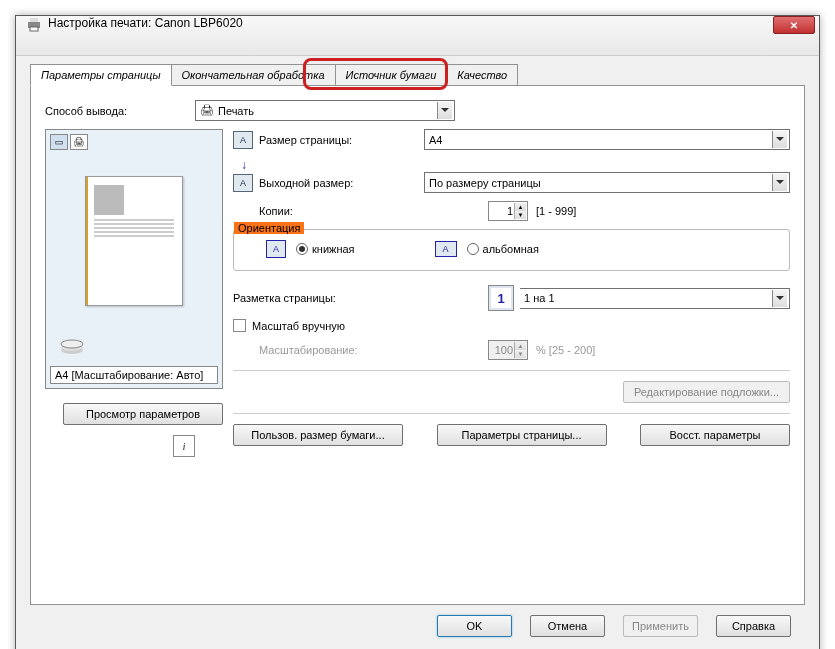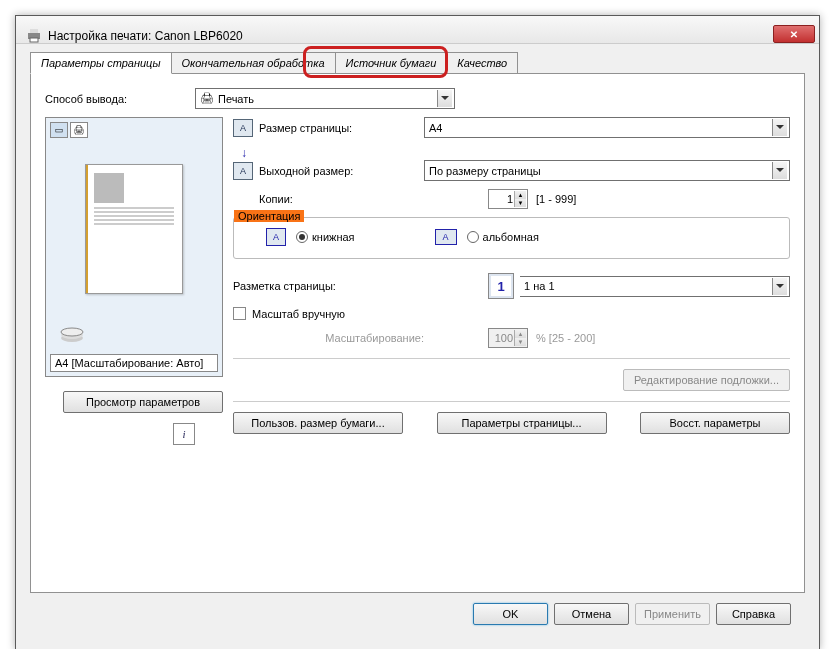--- a/index.html
+++ b/index.html
@@ -1,18 +1,18 @@
 <!DOCTYPE html>
 <html><head>
 <meta charset="utf-8">
 <style>
 * { box-sizing: border-box; font-family: 'Segoe UI', Tahoma, sans-serif; font-size: 11px; }
 body { margin: 0; background: #fff; padding: 15px; }
 .window { width: 805px; border: 1px solid #5a5a5a; background: #f0f0f0; box-shadow: 0 0 8px rgba(0,0,0,0.3); }
-.titlebar { height: 28px; background: linear-gradient(#f8f8f8, #e8e8e8); border-bottom: 1px solid #ccc; display: flex; align-items: flex-end; padding: 0 4px; }
+.titlebar { height: 40px; background: linear-gradient(#f8f8f8, #e8e8e8); border-bottom: 1px solid #ccc; display: flex; align-items: flex-start; padding: 0 4px; }
 .titlebar-icon { width: 16px; height: 16px; margin: 0 6px; }
 .titlebar-text { flex: 1; font-size: 12px; color: #000; }
 .close-btn { width: 42px; height: 18px; background: linear-gradient(#e07070, #c23030); border: 1px solid #8b2020; border-radius: 2px; display: flex; align-items: center; justify-content: center; color: #fff; font-weight: bold; font-size: 10px; cursor: pointer; }
 .content { padding: 8px 14px 14px 14px; background: #f0f0f0; }
 .tabs { display: flex; position: relative; }
 .tab { padding: 4px 10px; border: 1px solid #919191; background: #f0f0f0; cursor: pointer; margin-right: -1px; border-bottom: none; position: relative; font-style: italic; }
 .tab.active { background: #fff; z-index: 2; border-bottom: 1px solid #fff; margin-bottom: -1px; }
 .tab-highlight { position: absolute; border: 3px solid #cc2020; border-radius: 8px; top: -6px; left: 273px; width: 145px; height: 32px; pointer-events: none; z-index: 10; }
 .tab-content { border: 1px solid #919191; background: #fff; padding: 14px; min-height: 520px; position: relative; }
 .row { display: flex; align-items: center; margin-bottom: 8px; }
@@ -43,23 +43,23 @@
 .fieldset-legend { position: absolute; top: -8px; left: 0; background: #f97316; padding: 0 4px; }
 .checkbox { width: 13px; height: 13px; border: 1px solid #888; background: #fff; }
 .radio-wrap { display: inline-flex; align-items: center; gap: 4px; }
 .radio { width: 12px; height: 12px; border: 1px solid #666; border-radius: 50%; display: inline-flex; align-items: center; justify-content: center; }
 .radio.checked::after { content: ''; width: 6px; height: 6px; background: #333; border-radius: 50%; }
 .spinner { width: 40px; height: 20px; border: 1px solid #888; display: flex; align-items: center; justify-content: flex-end; padding-right: 14px; position: relative; background: #fff; }
 .spinner.disabled { background: #f0f0f0; color: #888; }
 .spinner-btns { position: absolute; right: 1px; top: 1px; bottom: 1px; width: 12px; display: flex; flex-direction: column; }
 .spinner-btns div { flex: 1; background: linear-gradient(#f0f0f0,#ddd); border-left: 1px solid #aaa; font-size: 6px; display: flex; align-items: center; justify-content: center; }
 .hr-line { border: none; border-top: 1px solid #ccc; margin: 10px 0; }
-.bottom-buttons { display: flex; justify-content: flex-end; gap: 6px; padding: 10px 14px; }
+.bottom-buttons { display: flex; justify-content: flex-end; gap: 18px; padding: 10px 14px; }
 .page-layout-icon { width: 26px; height: 26px; border: 1px solid #888; background: #fff; display: flex; align-items: center; justify-content: center; color: #22a; font-weight: bold; font-size: 13px; box-shadow: inset 0 0 0 2px #dde5f0; }
-.disabled-text { color: #999; text-align: right; }
+.disabled-text { color: #999; }
 .info-icon { width: 22px; height: 22px; border: 1px solid #888; background: #fff; display: inline-flex; align-items: center; justify-content: center; font-family: Georgia; font-style: italic; color: #225; }
 </style>
 </head>
 <body>
 
 <div class="window">
   <div class="titlebar">
     <svg class="titlebar-icon" viewBox="0 0 16 16">
         <rect x="2" y="6" width="12" height="6" fill="#888"></rect>
         <rect x="4" y="2" width="8" height="4" fill="#ddd"></rect>

